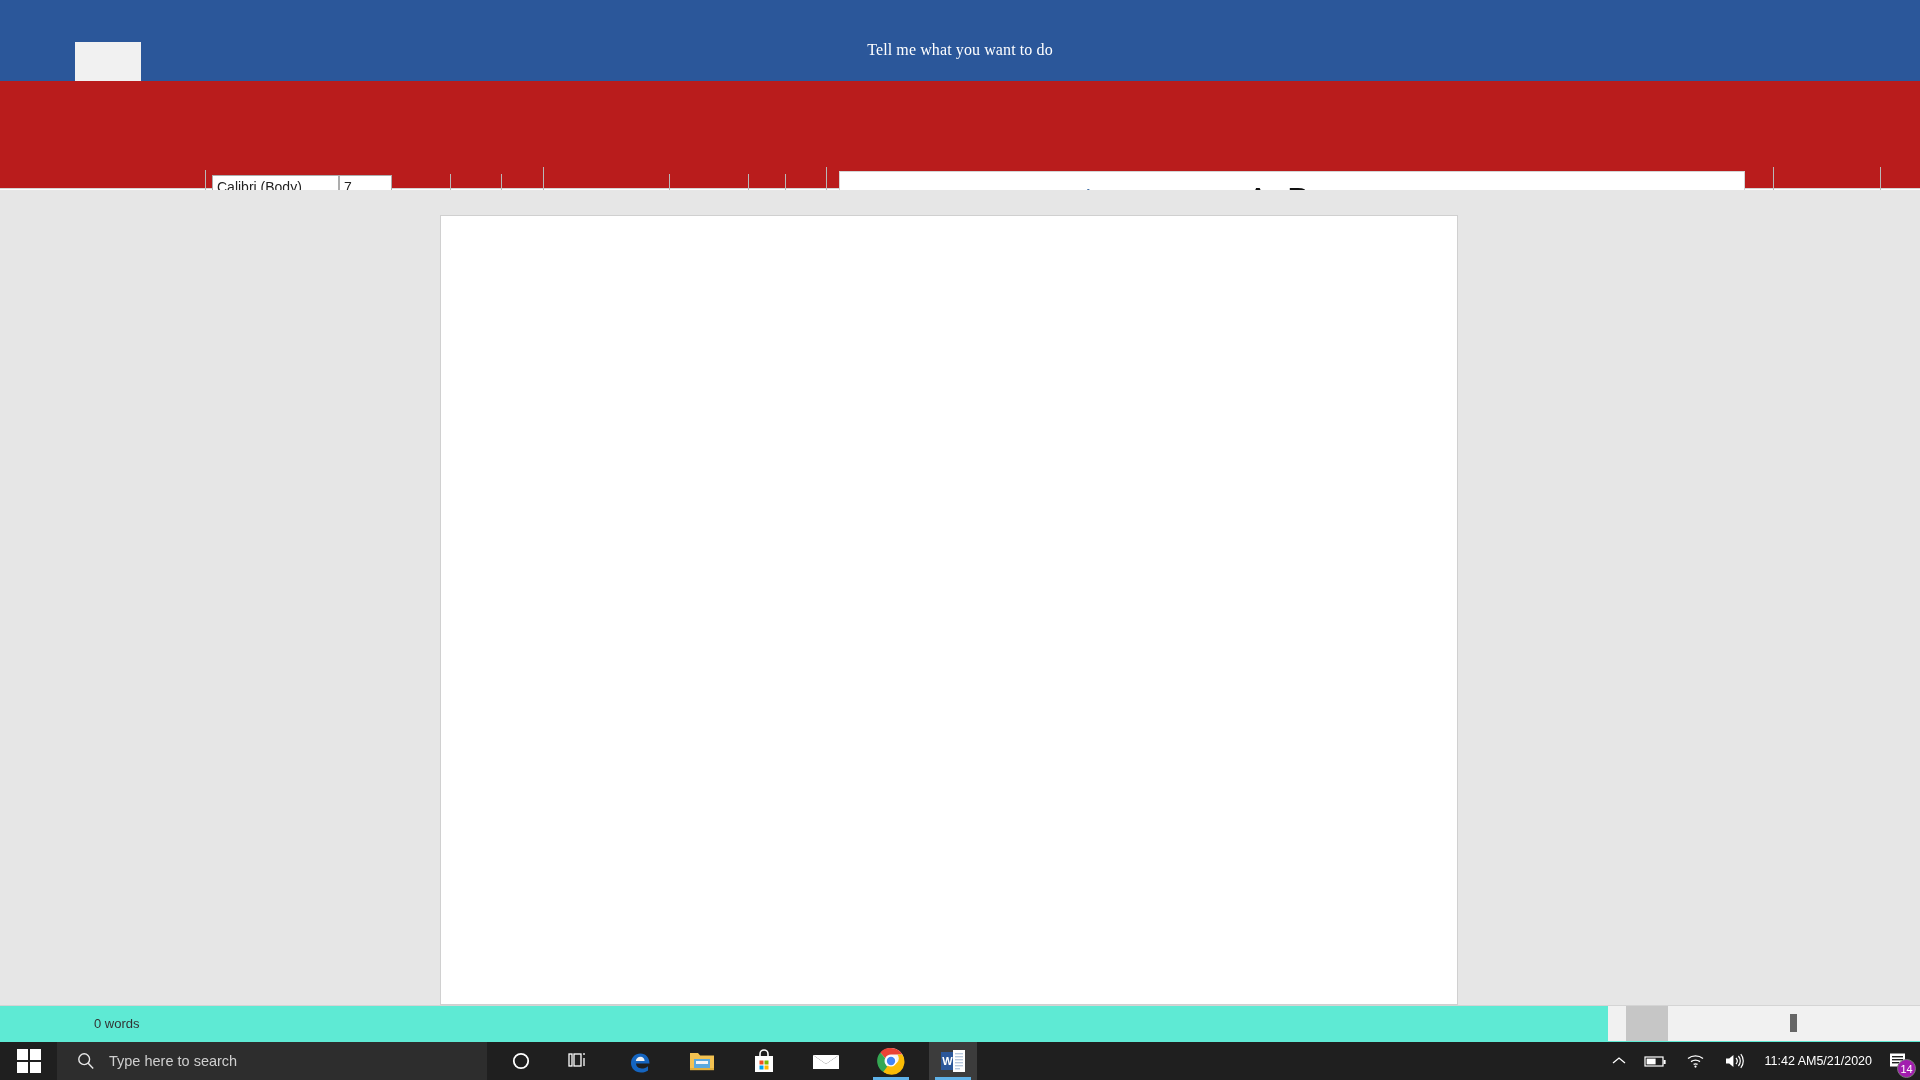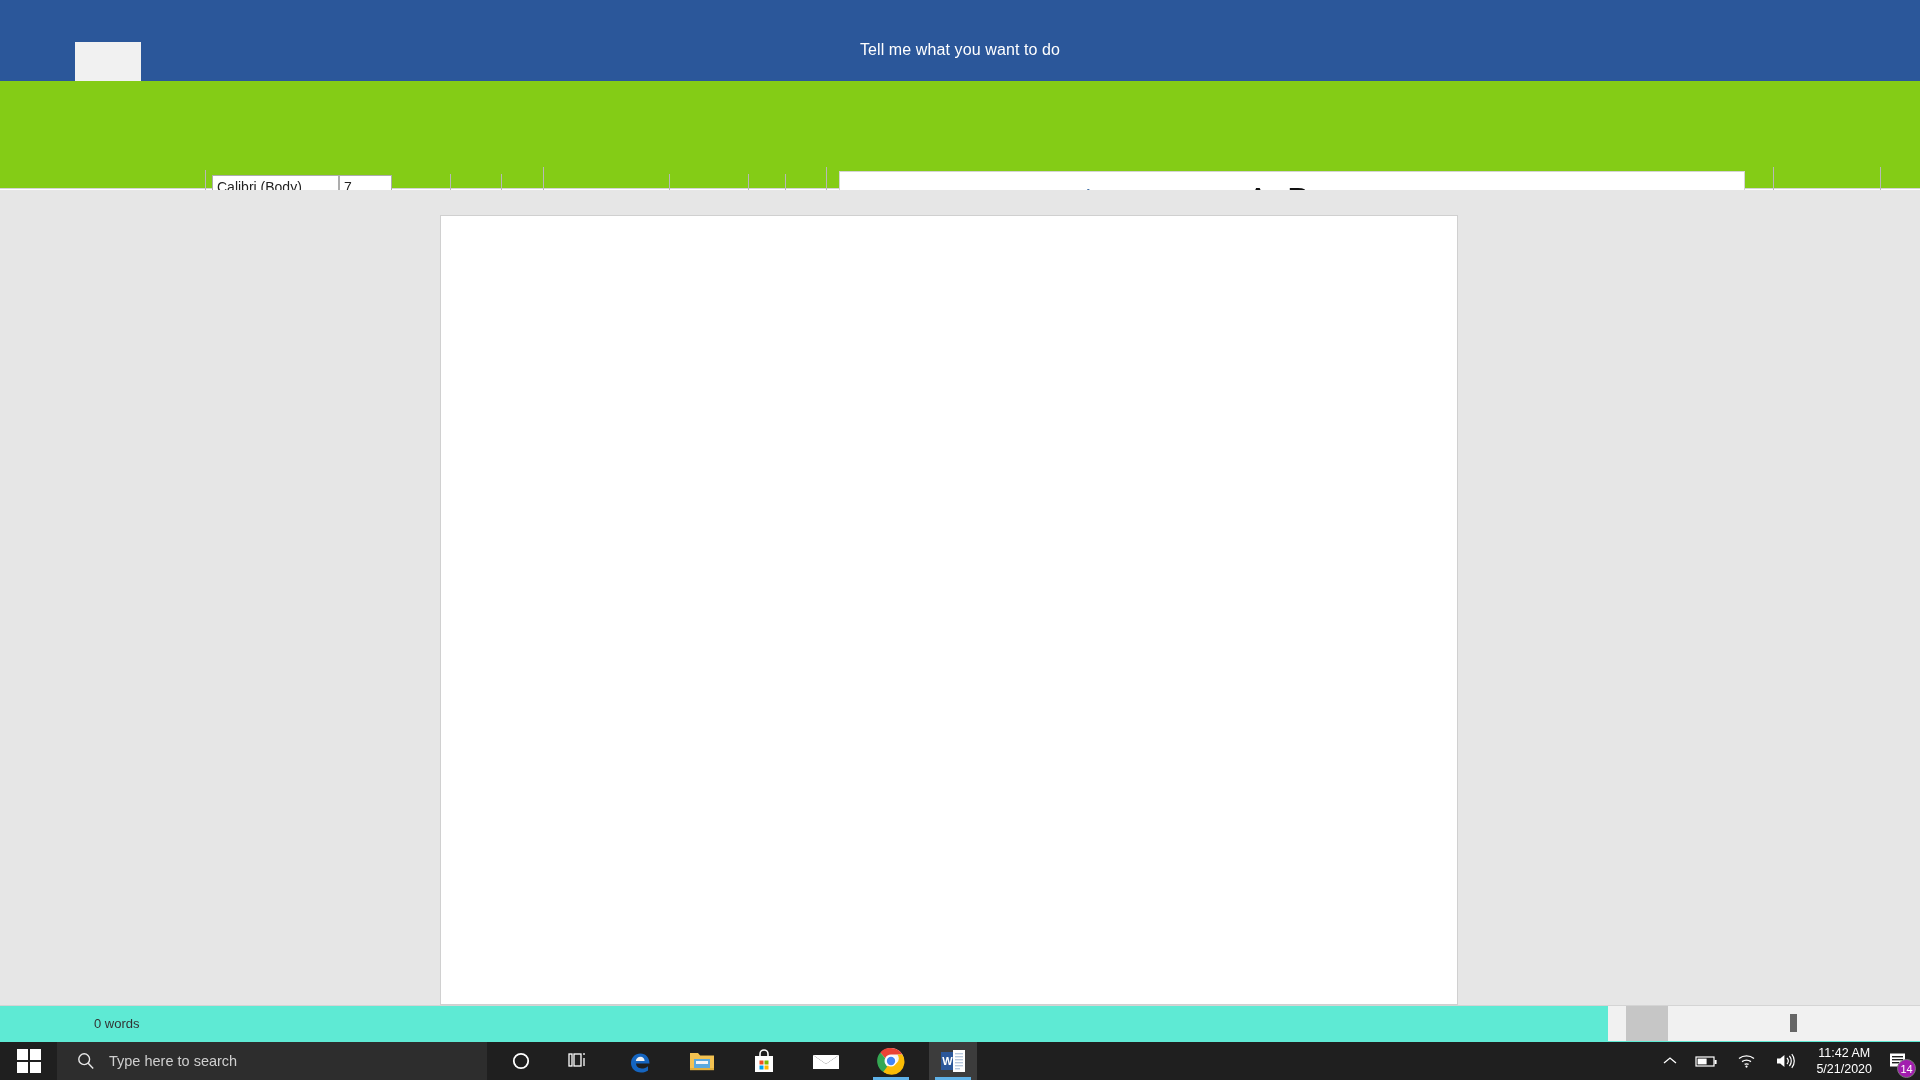--- a/index.html
+++ b/index.html
@@ -19,26 +19,27 @@
   }
   .tab-active {
     position: absolute; left: 75px; top: 42px; width: 66px; height: 39px;
     background: #f1f1f1;
   }
   .tellme {
     position: absolute; left: 0; top: 0; width: 1920px; height: 81px;
     display: flex; align-items: center; justify-content: center;
     color: #ffffff; font-size: 16px; padding-top: 18px;
     letter-spacing: 0.1px;
+    font-family: Liberation Serif, serif;
   }
 
   
   .ribbon {
     position: absolute; left: 0; top: 81px; width: 1920px; height: 108px;
-    background: #84cc16;
+    background: #b91c1c;
     border-bottom: 1px solid #d4d4d4;
     padding-left: 28px;
   }
   .vsep {
     position: absolute; width: 1px; background: #b8b8b8;
   }
   .font-name-box {
     position: absolute; left: 212px; top: 94px;
     width: 127px; height: 24px;
     background: #ffffff; border: 1px solid #adadad;
@@ -138,21 +139,21 @@
   .tb-underline {
     position: absolute; bottom: 0; left: 6px; width: 36px; height: 3px;
     background: #5fb2e8;
   }
   .tray {
     position: absolute; right: 0; top: 1042px; height: 38px;
     display: flex; align-items: center;
   }
   .tray-item { display: flex; align-items: center; justify-content: center; padding: 0 9px; height: 38px; }
   .clock {
-    display: flex; flex-direction: column; align-items: center; justify-content: center;
+    display: flex; flex-direction: row; align-items: center; justify-content: center;
     color: #ffffff; font-size: 12.5px; line-height: 16px; padding: 0 10px; height: 38px;
   }
   .notif-wrap { position: relative; padding: 0 12px 0 6px; height:38px; display:flex; align-items:center;}
   .notif-badge {
     position: absolute; right: 4px; bottom: 2px;
     width: 19px; height: 19px; border-radius: 50%;
     background: #a21caf; color: #ffffff;
     font-size: 11px; display: flex; align-items: center; justify-content: center;
     border: 1px solid #7a7a7a;
   }

